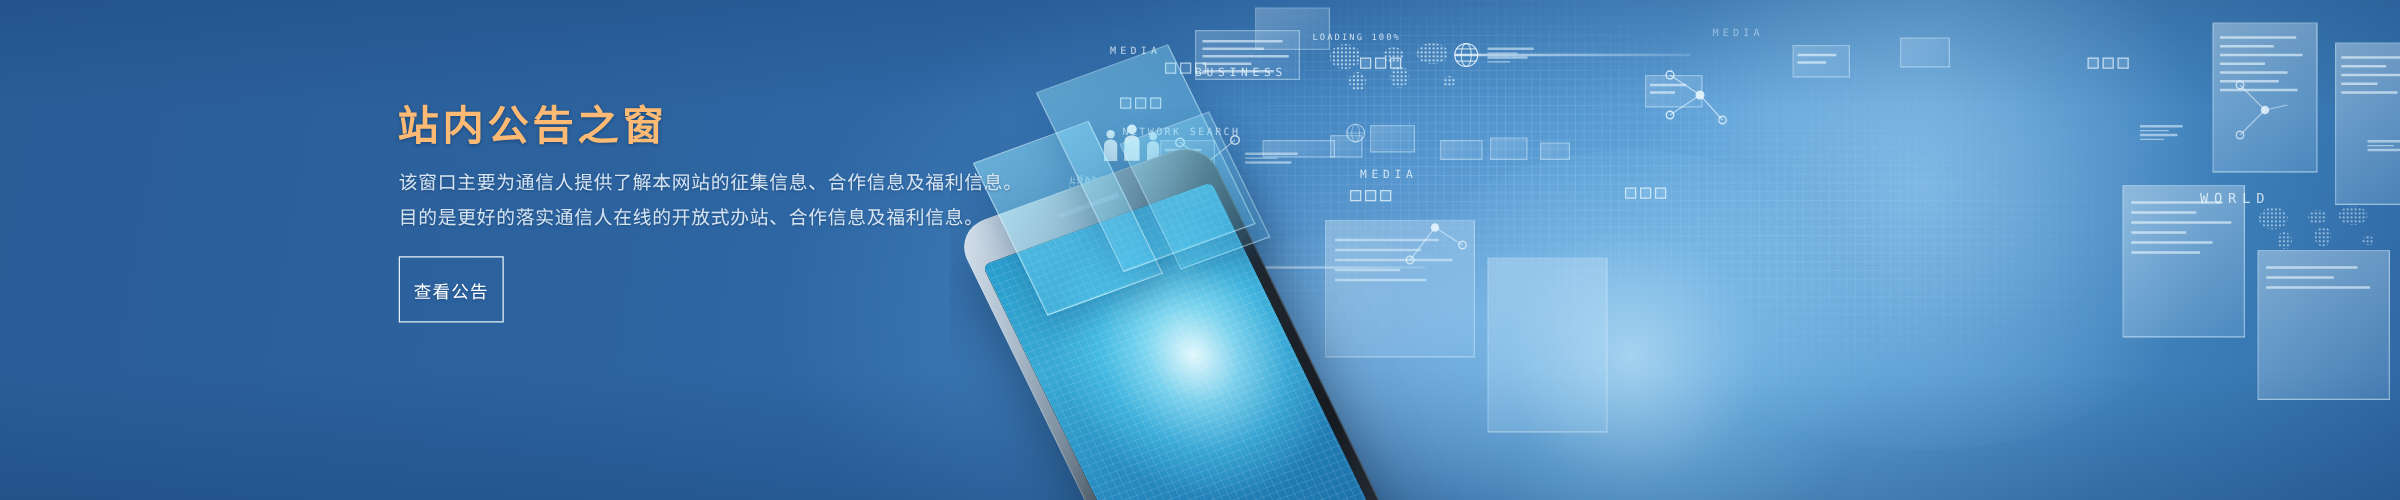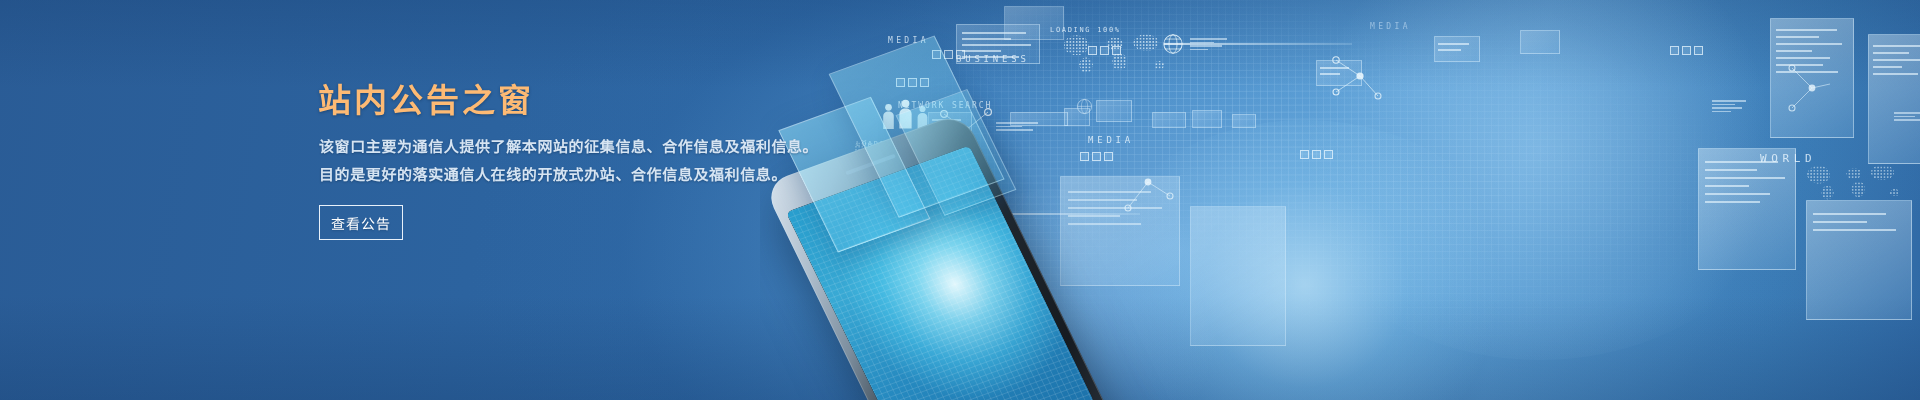--- a/index.html
+++ b/index.html
@@ -200,27 +200,26 @@
     text-shadow:0 1px 3px rgba(8,38,72,.45);
   }
   .hero-desc {
     position:absolute; top:133px; left:1px;
     font-size:15px;
     line-height:28px;
     color:#d6e4f2;
     letter-spacing:.6px;
     white-space:nowrap;
     text-shadow:0 1px 2px rgba(10,40,76,.40);
-    font-weight:bold;
   }
   .hero-desc span { display:block; }
   .hero-btn {
     position:absolute; top:205px; left:1px;
     display:inline-flex; align-items:center; justify-content:center;
-    width:84px; height:35px;
+    width:84px; height:53px;
     border:1px solid #e8f1fa;
     background:transparent;
     color:#ffffff;
     font-size:14px;
     letter-spacing:1px;
     font-family:"Liberation Sans","DejaVu Sans",sans-serif;
     cursor:pointer;
     text-shadow:0 1px 2px rgba(10,40,76,.35);
   }
 </style>

